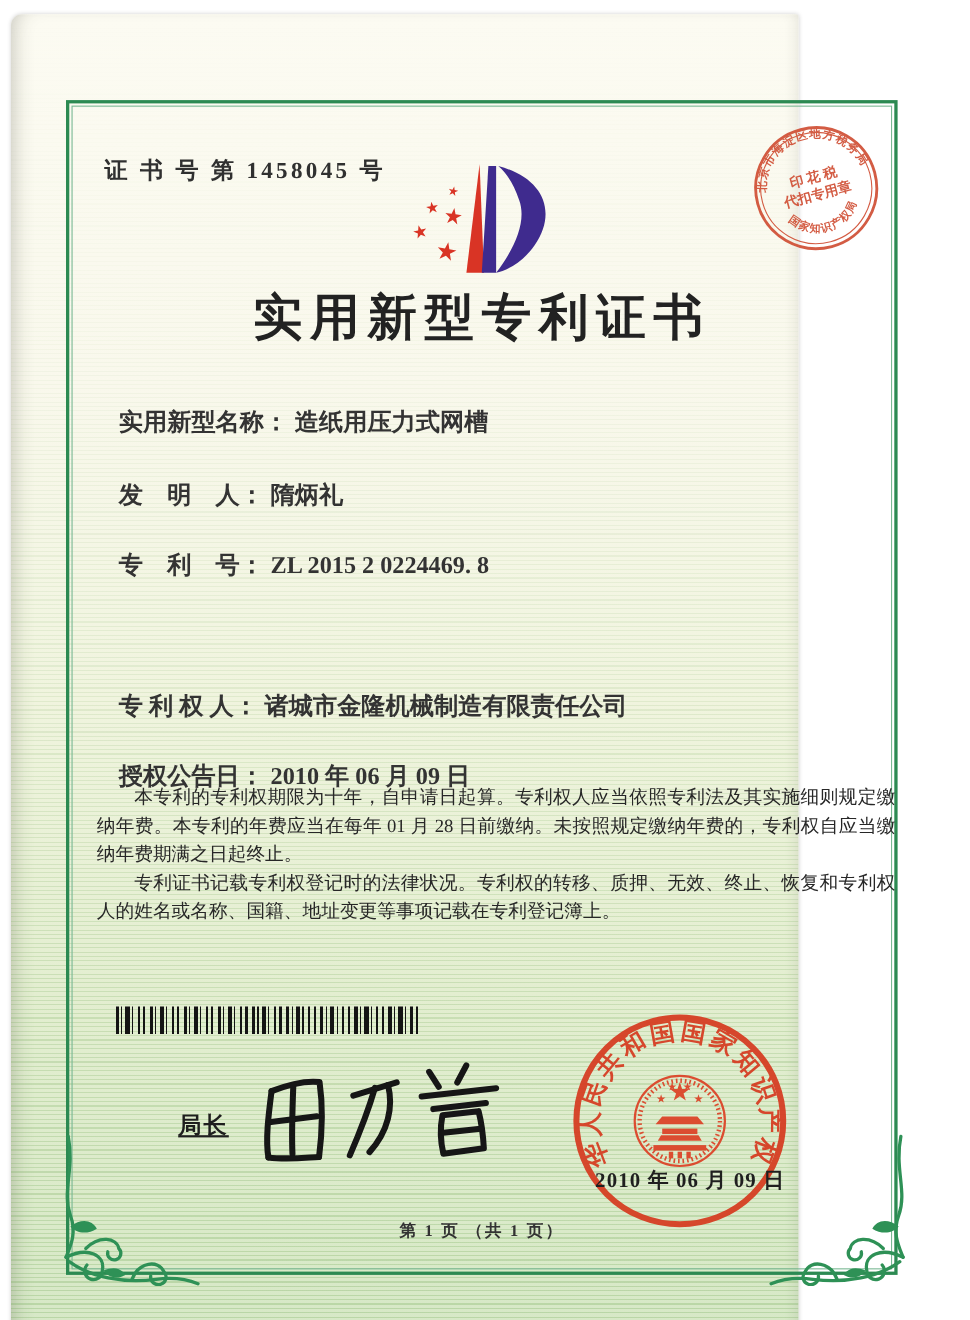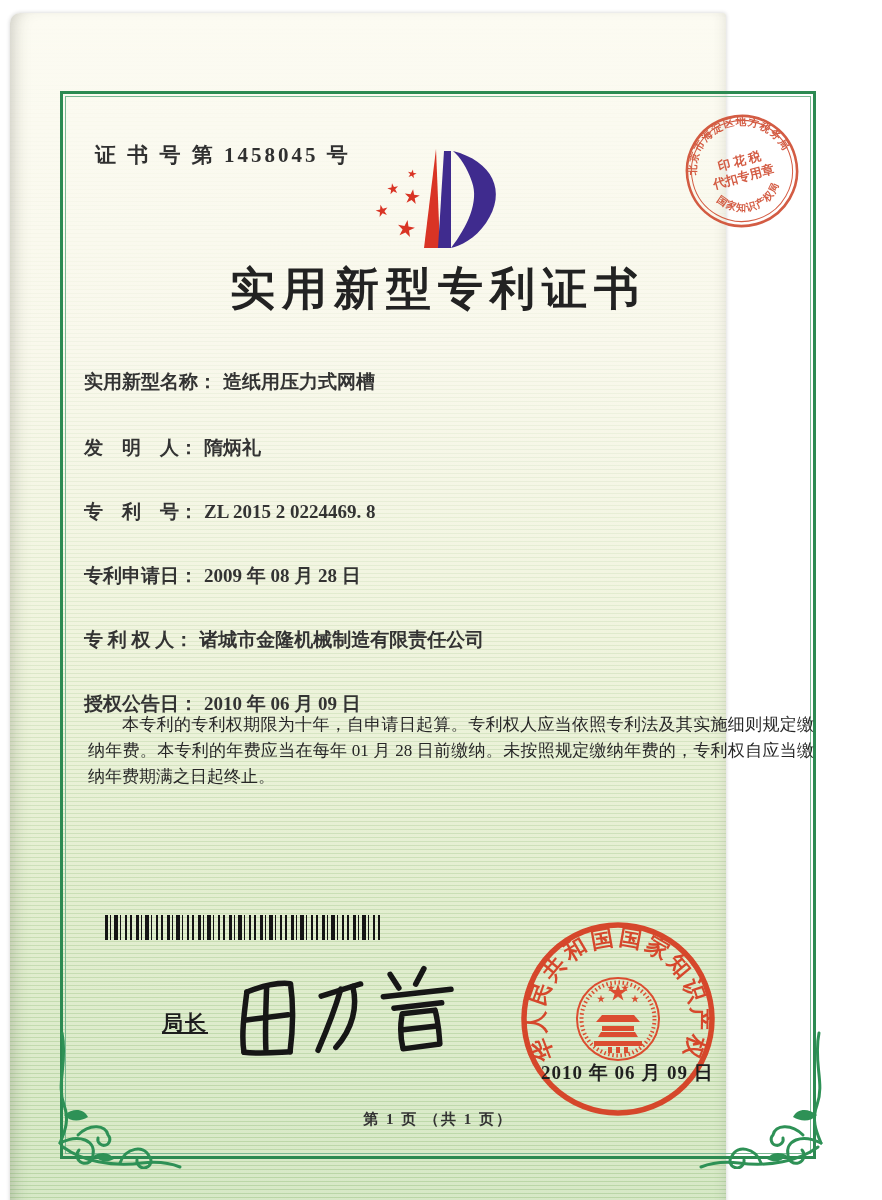--- a/index.html
+++ b/index.html
@@ -18,21 +18,21 @@
     position:absolute;inset:0;border-radius:inherit;pointer-events:none;
     background:repeating-linear-gradient(180deg,rgba(118,172,92,.30) 0 1px,rgba(0,0,0,0) 1px 4px);
     -webkit-mask-image:linear-gradient(180deg,rgba(0,0,0,0) 0%,rgba(0,0,0,.12) 22%,rgba(0,0,0,.40) 48%,rgba(0,0,0,.75) 72%,#000 100%);
     mask-image:linear-gradient(180deg,rgba(0,0,0,0) 0%,rgba(0,0,0,.12) 22%,rgba(0,0,0,.40) 48%,rgba(0,0,0,.75) 72%,#000 100%);
   }
   .frame{position:absolute;left:50px;top:78px;width:756px;height:1068px;border:3px solid #2c8a52;}
   .frame::after{content:"";position:absolute;inset:2px;border:1px solid #79b893;}
   .certno{position:absolute;left:85px;top:128px;font-size:21px;font-weight:bold;letter-spacing:3px;color:#303030;}
   .title{position:absolute;left:0;top:246px;width:856px;text-align:center;font-size:45px;font-weight:bold;letter-spacing:7px;color:#222;}
   .logo{position:absolute;left:342px;top:126px;}
-  .field{position:absolute;left:74px;font-size:19px;font-weight:bold;color:#333;white-space:nowrap;}
+  .field{position:absolute;left:98px;font-size:22px;font-weight:bold;color:#333;white-space:nowrap;}
   .field .fvalue{margin-left:6px;}
   .f0{top:356px}.f1{top:422px}.f2{top:486px}.f3{top:550px}.f4{top:614px}.f5{top:678px}
   .bodytext{position:absolute;left:78px;top:699px;width:726px;font-size:17px;line-height:26px;
     text-align:justify;color:#272727;}
   .bodytext p{margin:0;text-indent:2em;}
   .barcode{position:absolute;left:95px;top:902px;width:278px;height:25px;
     background:repeating-linear-gradient(90deg,#141414 0 3px,transparent 3px 5px,#141414 5px 6px,transparent 6px 9px,#141414 9px 13px,transparent 13px 15px,#141414 15px 16px,transparent 16px 20px,#141414 20px 22px,transparent 22px 25px,#141414 25px 27px,transparent 27px 31px);}
   .director{position:absolute;left:152px;top:996px;font-size:21px;font-weight:bold;letter-spacing:2px;color:#1e1e1e;text-decoration:underline;}
   .signature{position:absolute;left:212px;top:944px;}
   .seal{position:absolute;left:508px;top:906px;opacity:.94;}
@@ -78,32 +78,30 @@
 
   <div class="field f0">
     <span>实用新型名称：</span><span class="fvalue">造纸用压力式网槽</span>
   </div>
   <div class="field f1">
     <span>发　明　人：</span><span class="fvalue">隋炳礼</span>
   </div>
   <div class="field f2">
     <span>专　利　号：</span><span class="fvalue">ZL 2015 2 0224469. 8</span>
   </div>
-  <div class="field f3">
-    <span>专利申请日：</span><span class="fvalue">2009 年 08 月 28 日</span>
-  </div>
   <div class="field f4">
     <span>专 利 权 人：</span><span class="fvalue">诸城市金隆机械制造有限责任公司</span>
   </div>
   <div class="field f5">
     <span>授权公告日：</span><span class="fvalue">2010 年 06 月 09 日</span>
   </div>
 
   <div class="bodytext">
     <p>本专利的专利权期限为十年，自申请日起算。专利权人应当依照专利法及其实施细则规定缴纳年费。本专利的年费应当在每年 01 月 28 日前缴纳。未按照规定缴纳年费的，专利权自应当缴纳年费期满之日起终止。</p>
+    <p>专利证书记载专利权登记时的法律状况。专利权的转移、质押、无效、终止、恢复和专利权人的姓名或名称、国籍、地址变更等事项记载在专利登记簿上。</p>
   </div>
 
   <div class="barcode"></div>
 
   <div class="director">局长</div>
   <svg class="signature" width="240" height="108" viewBox="0 0 240 108" aria-label="田力普">
     <g fill="none" stroke="#161616" stroke-width="5.5" stroke-linecap="round" stroke-linejoin="round" transform="rotate(-3 120 54)">
       <path d="M26,30 C22,52 18,74 20,90"></path>
       <path d="M26,30 C44,24 58,22 70,24 C72,46 70,70 66,92"></path>
       <path d="M24,58 L66,55"></path>

